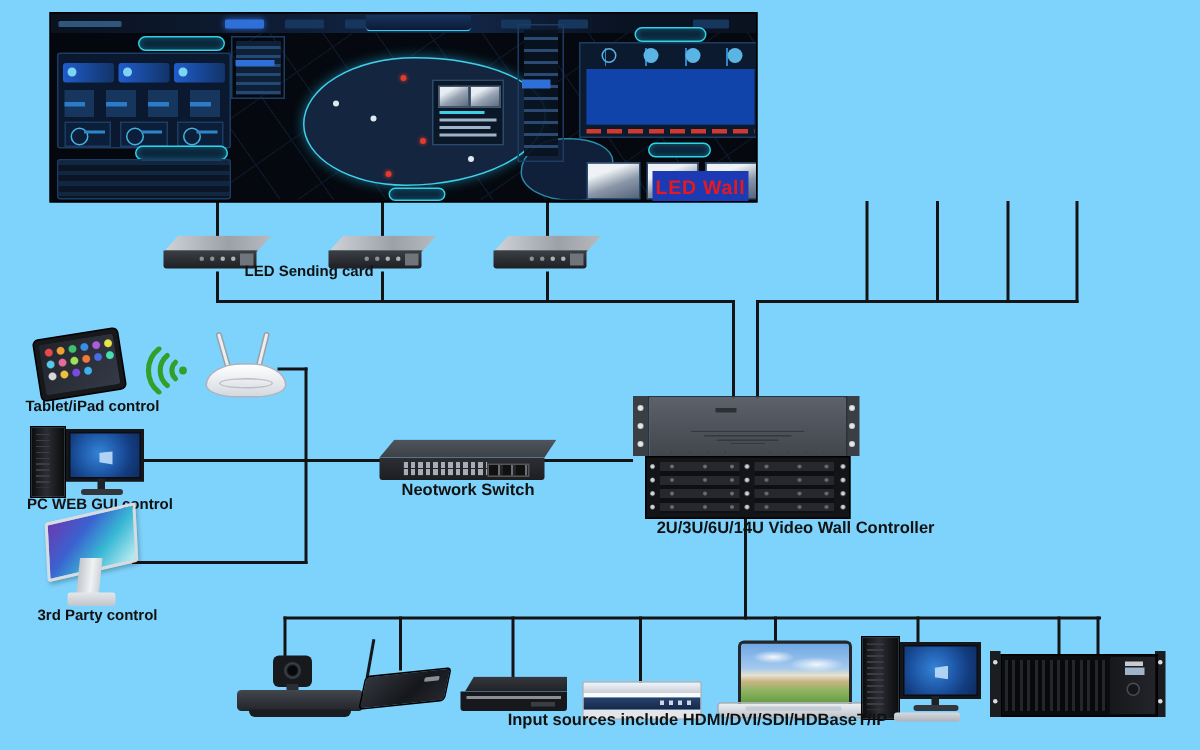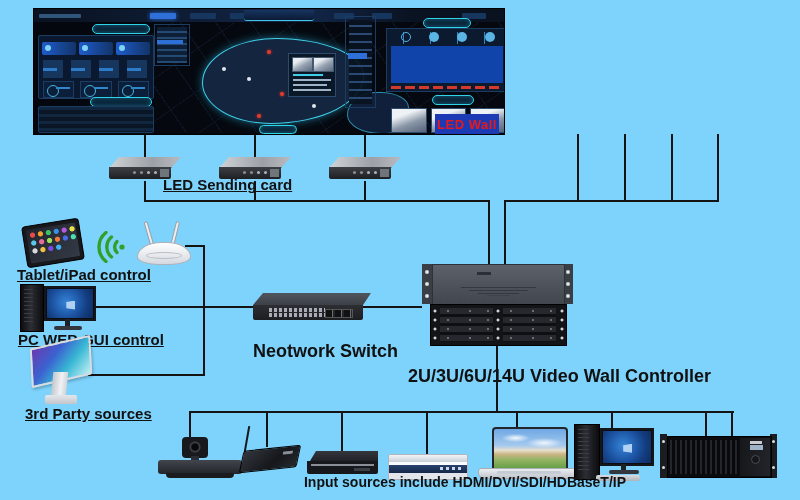--- a/index.html
+++ b/index.html
@@ -3,22 +3,22 @@
 <meta charset="utf-8">
 <style>
   html,body{margin:0;padding:0;background:#fff;}
   .canvas{position:relative;width:800px;height:500px;background:#7dd3fc;overflow:hidden;
           font-family:"Liberation Sans",sans-serif;color:#111;}
   
   .line{position:absolute;background:#141414;}
   .h{height:2px}.v{width:2px}
   
   .lbl{position:absolute;font-weight:bold;color:#111;white-space:nowrap;}
-  .lbl.s{font-size:15px;text-decoration:underline;}
-  .lbl.m{font-size:18px;margin-top:20px;}
+  .lbl.s{font-size:10px;}
+  .lbl.m{font-size:11px;}
   
   .led-wall{position:absolute;left:33px;top:8px;width:470px;height:125px;background:#04070e;border:1px solid #000;overflow:hidden;}
   .lw-top{position:absolute;left:0;top:0;right:0;height:13px;background:linear-gradient(90deg,#0a1220,#0e1d36 35%,#13294e 55%,#0a1322 80%,#0a1220);}
   .lw-logo{position:absolute;left:5px;top:5px;width:42px;height:4px;background:#31567c;border-radius:1px;}
   .lw-tab{position:absolute;top:4px;height:6px;width:26px;background:#16365e;border-radius:1px;}
   .lw-tab.act{background:#2e6fd8;box-shadow:0 0 5px #2e6fd8;}
   .lw-title{position:absolute;left:210px;top:1px;width:70px;height:10px;background:linear-gradient(180deg,#17345f,#0b1b36);border-bottom:1px solid #3fc6e8;border-radius:0 0 3px 3px;}
   .pill{position:absolute;height:8px;border:1px solid #2fd4e8;border-radius:8px;background:#0a2438;box-shadow:inset 0 0 4px #15607c;}
   .lw-panel{position:absolute;background:#0a1830;border:1px solid #1c3d63;border-radius:2px;}
   .chip{position:absolute;top:6px;width:34px;height:13px;background:linear-gradient(90deg,#1f5ccc,#123468);border-radius:2px;}
@@ -330,21 +330,21 @@
   <div class="mon" style="left:44px;top:286px;width:48px;height:31px">
       <div class="scr"></div>
     </div>
   <div class="stand" style="left:65px;top:319px;width:5px;height:7px"></div>
   <div class="sbase" style="left:54px;top:326px;width:28px;height:4px"></div>
   <div class="lbl s" style="left:18px;top:331px">PC WEB GUI control</div>
 
   <div class="kioskscr"></div>
   <div class="kioskstand"></div>
   <div class="kioskbase"></div>
-  <div class="lbl s" style="left:25px;top:405px">3rd Party sources</div>
+  <div class="lbl s" style="left:25px;top:405px">3rd Party control</div>
 
   <div class="switch">
     <div class="topf"></div>
     <div class="front">
       <div class="ports"></div>
       <div class="uplink"></div>
     </div>
   </div>
   <div class="lbl m" style="left:253px;top:321px;width:118px;text-align:center">Neotwork Switch</div>
 
@@ -369,21 +369,21 @@
       </div>
     </div>
     <div class="botbox">
       <div class="screws" style="left:1px"></div>
       <div class="screws" style="left:64px"></div>
       <div class="screws" style="right:1px"></div>
       <div class="slots" style="left:9px;width:53px"></div>
       <div class="slots" style="left:72px;width:53px"></div>
     </div>
   </div>
-  <div class="lbl m" style="left:408px;top:346px;width:215px;text-align:center">2U/3U/6U/14U Video Wall Controller</div>
+  <div class="lbl m" style="left:408px;top:346px;width:215px;text-align:right">2U/3U/6U/14U Video Wall Controller</div>
 
   <div>
     <div class="cam-head"></div>
     <div class="cam-neck"></div>
     <div class="cam-base"></div>
   </div>
   <div class="tvbox">
     <div class="ant"></div>
     <div class="body"></div>
   </div>
@@ -423,15 +423,15 @@
       </div>
     <div class="body">
       <div class="vents"></div>
       <div class="panel">
         <div class="tag"></div>
         <div class="led"></div>
         <div class="btn"></div>
       </div>
     </div>
   </div>
-  <div class="lbl" style="left:300px;top:474px;width:330px;text-align:center;font-size:14px">Input sources include HDMI/DVI/SDI/HDBaseT/IP</div>
+  <div class="lbl" style="left:300px;top:474px;width:330px;text-align:center;font-size:11px">Input sources include HDMI/DVI/SDI/HDBaseT/IP</div>
 
 </div>
 
 </body></html>

